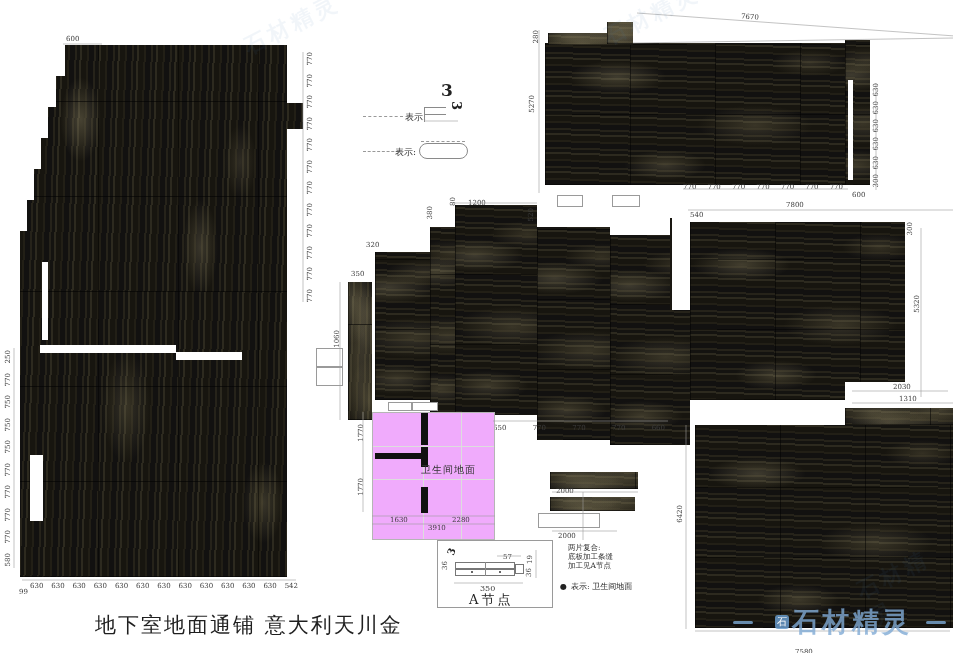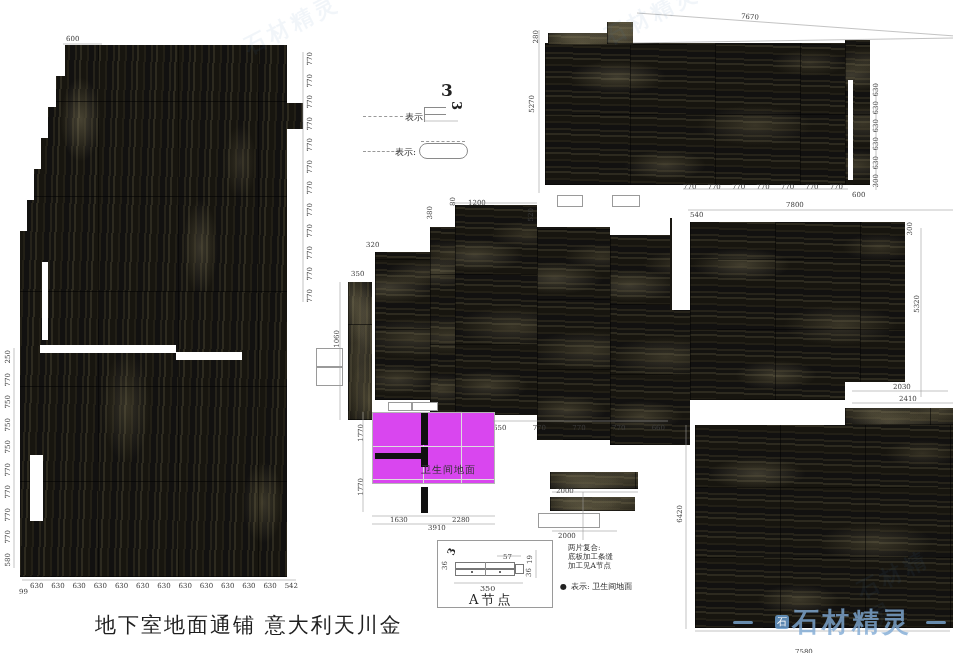--- a/index.html
+++ b/index.html
@@ -40,21 +40,21 @@
 .dimcol span{writing-mode:vertical-rl;transform:rotate(180deg)}
 .dimbox{position:absolute;background:#fff;border:1px solid #9a9a9a}
 
 .leader{position:absolute;border-top:1px dashed #999}
 .legend-label{position:absolute;font-size:9px;color:#333}
 .pill{position:absolute;border:1px solid #8a8a8a;border-radius:8px;background:#fff}
 .sym3{position:absolute;color:#222;font-weight:bold}
 .hline{position:absolute;background:#8a8a8a;height:1px}
 .vline{position:absolute;background:#8a8a8a;width:1px}
 
-#bathroom{position:absolute;left:372px;top:412px;width:123px;height:72px;background:#d946ef;border:1px solid #b5b5b5}
+#bathroom{position:absolute;left:372px;top:412px;width:123px;height:128px;background:#f0abfc;border:1px solid #b5b5b5}
 .gridline-v{position:absolute;top:0;width:1px;height:100%;background:#ddd}
 .gridline-h{position:absolute;left:0;height:1px;width:100%;background:#ddd}
 .wall{position:absolute;background:#101010}
 #bathroom-label{position:absolute;left:48px;top:50px;font-size:10px;color:#333;letter-spacing:1px}
 
 #node-box{position:absolute;left:437px;top:540px;width:116px;height:68px;border:1px solid #9a9a9a;background:#fff}
 .plate{position:absolute;border:1px solid #777;background:#fff}
 .dot{position:absolute;width:2px;height:2px;background:#333;border-radius:50%}
 #node-label{position:absolute;left:31px;top:50px;font-size:13px;color:#222;letter-spacing:3px}
 
@@ -196,21 +196,21 @@
       <span>660</span>
     </div>
 
   <div class="marble marble-h" style="left:690px;top:222px;width:215px;height:178px"></div>
   <div class="whitebar" style="left:845px;top:382px;width:60px;height:18px"></div>
   <div class="dim" style="left:690px;top:211px">540</div>
   <div class="dim" style="left:786px;top:201px">7800</div>
   <div class="dim dim-v" style="left:906px;top:222px">300</div>
   <div class="dim dim-v" style="left:913px;top:295px">5320</div>
   <div class="dim" style="left:893px;top:383px">2030</div>
-  <div class="dim" style="left:899px;top:395px">2410</div>
+  <div class="dim" style="left:899px;top:395px">1310</div>
 
   <div class="marble marble-h" style="left:695px;top:425px;width:258px;height:203px"></div>
   <div class="marble marble-h" style="left:845px;top:408px;width:108px;height:17px"></div>
   <div class="dim dim-v" style="left:676px;top:505px">6420</div>
   <div class="dim" style="left:795px;top:648px">7580</div>
 
   <div id="bathroom">
     <div class="gridline-v" style="left:50px"></div>
     <div class="gridline-v" style="left:88px"></div>
     <div class="gridline-h" style="top:33px"></div>

